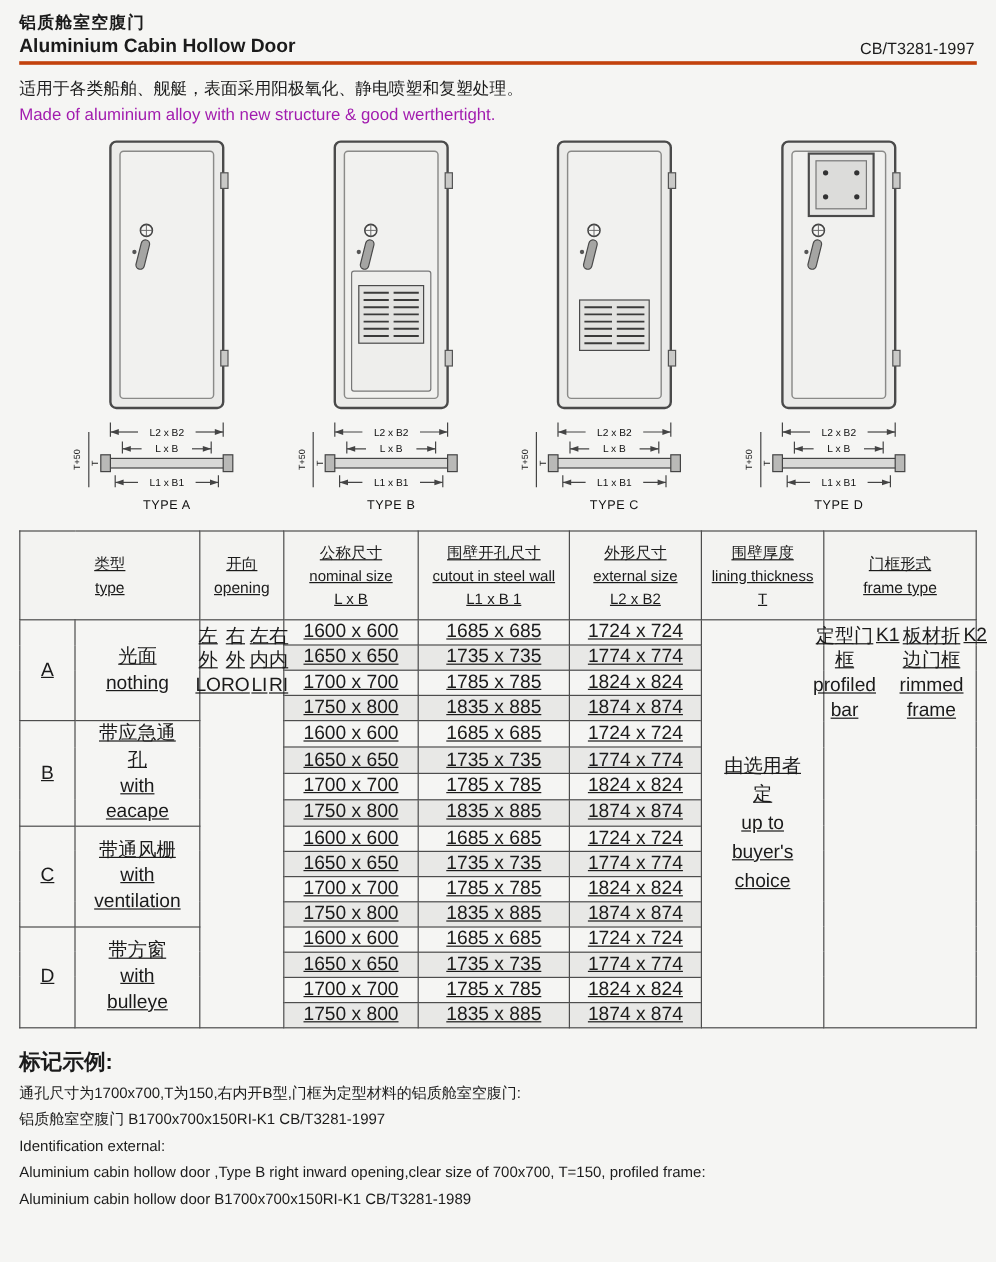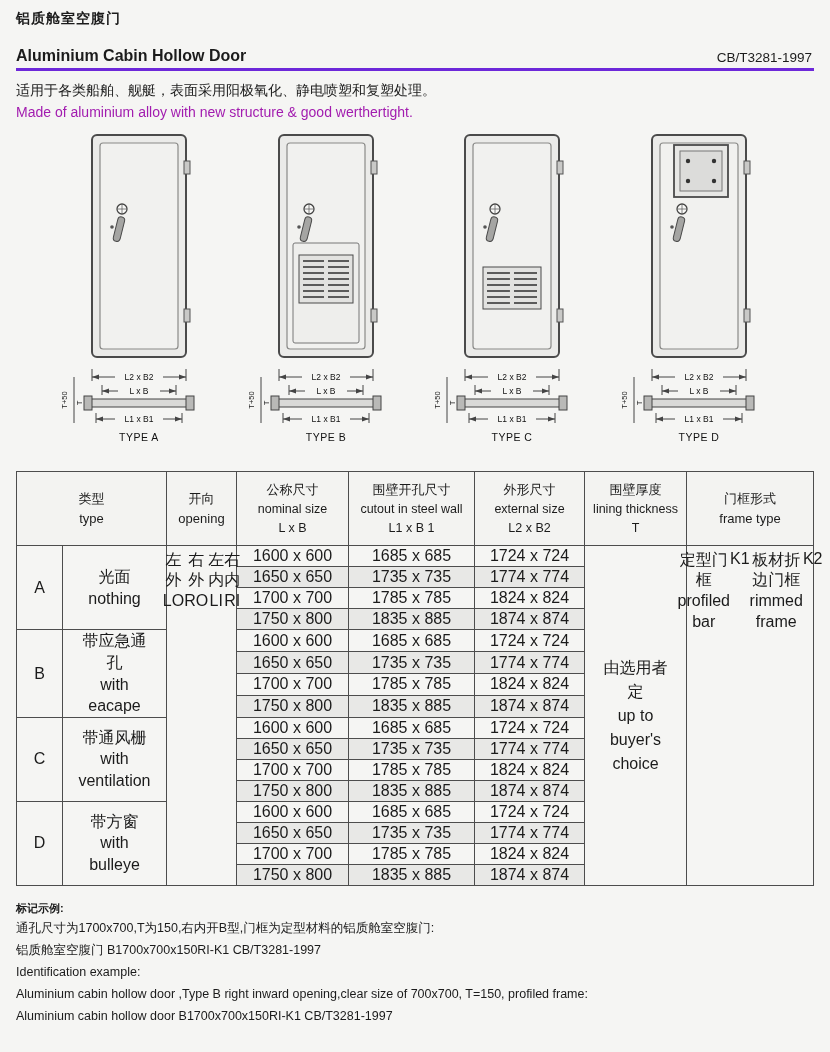--- a/index.html
+++ b/index.html
@@ -8,49 +8,49 @@
     width:830px; height:1052px;
     background:#f5f5f3;
     font-family:"Liberation Sans","DejaVu Sans",sans-serif;
     color:#1b1b1b;
   }
   .page { padding:10px 16px 0 16px; }
 
   
   .title-zh { font-size:14px; font-weight:700; letter-spacing:1px; }
   .title-bar { display:flex; justify-content:space-between; align-items:flex-end;
-               border-bottom:3px solid #6d28d9; padding-bottom:3px; margin-top:19px; }
+               border-bottom:3px solid #c2410c; padding-bottom:3px; margin-top:2px; }
   .title-en { font-size:16px; font-weight:700; }
   .standard  { font-size:13.5px; padding-right:2px; }
   .desc { margin-top:9px; font-size:14px; line-height:1.55; }
   .desc-en { color:#a21caf; }
 
   
   .diagrams { display:flex; justify-content:space-between; padding:8px 34px 0 44px; }
   svg text { font-family:"Liberation Sans","DejaVu Sans",sans-serif; fill:#111; stroke:none; }
   svg .dim  { font-size:8.5px; }
   svg .tlab { font-size:7.5px; fill:#222; }
   svg .type-label { font-size:10.5px; letter-spacing:0.5px; }
 
   
-  table.spec { border-collapse:collapse; width:100%; margin-top:20px; table-layout:fixed; }
+  table.spec { border-collapse:collapse; width:100%; margin-top:8px; table-layout:fixed;text-decoration:underline; }
   .spec th, .spec td { border:1px solid #4d4d4d; text-align:center; font-weight:400; vertical-align:middle; }
   .spec thead th { font-size:13px; line-height:1.5; padding:8px 2px; background:#f3f3f1; }
   .spec thead .sub { font-size:12.5px; }
   .spec tbody td { font-size:16px; height:21px; padding:0 12px; }
   tbody tr:nth-child(even) td.sz { background:#e8e8e6; }
   .c-letter { font-size:13px; }
   .two-line { line-height:1.35; }
   .vstack { display:flex; justify-content:center; height:332px; }
   .vstack .two-line { line-height:1.3; }
   .lining-cell div { line-height:1.5;text-align:center; }
 
   
   .footer { margin-top:13px; font-size:12.5px; line-height:1.75; }
-  .footer .ex-label { font-weight:700; font-size:11px; }
+  .footer .ex-label { font-weight:700; font-size:18px; }
 </style>
 </head>
 <body>
 
 <div class="page">
 
   <div>
     <div class="title-zh">铝质舱室空腹门</div>
     <div class="title-bar">
       <div class="title-en">Aluminium Cabin Hollow Door</div>
@@ -486,18 +486,18 @@
         <td class="sz">1835 x 885</td>
         <td class="sz">1874 x 874</td>
       </tr>
     </tbody>
   </table>
 
   <div class="footer">
     <div class="ex-label">标记示例:</div>
     <div>通孔尺寸为1700x700,T为150,右内开B型,门框为定型材料的铝质舱室空腹门:</div>
     <div>铝质舱室空腹门 B1700x700x150RI-K1 CB/T3281-1997</div>
-    <div>Identification example:</div>
+    <div>Identification external:</div>
     <div>Aluminium cabin hollow door ,Type B right inward opening,clear size of 700x700, T=150, profiled frame:</div>
-    <div>Aluminium cabin hollow door B1700x700x150RI-K1 CB/T3281-1997</div>
+    <div>Aluminium cabin hollow door B1700x700x150RI-K1 CB/T3281-1989</div>
   </div>
 
 </div>
 
 </body></html>

